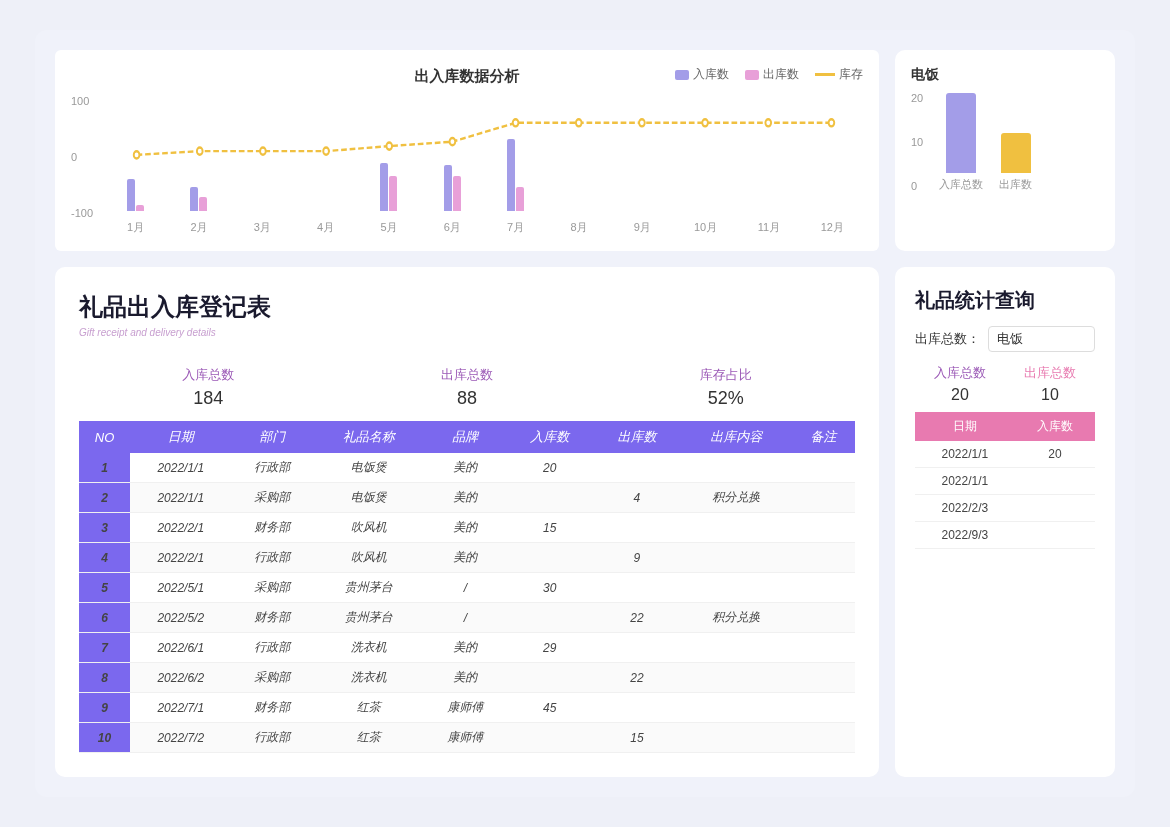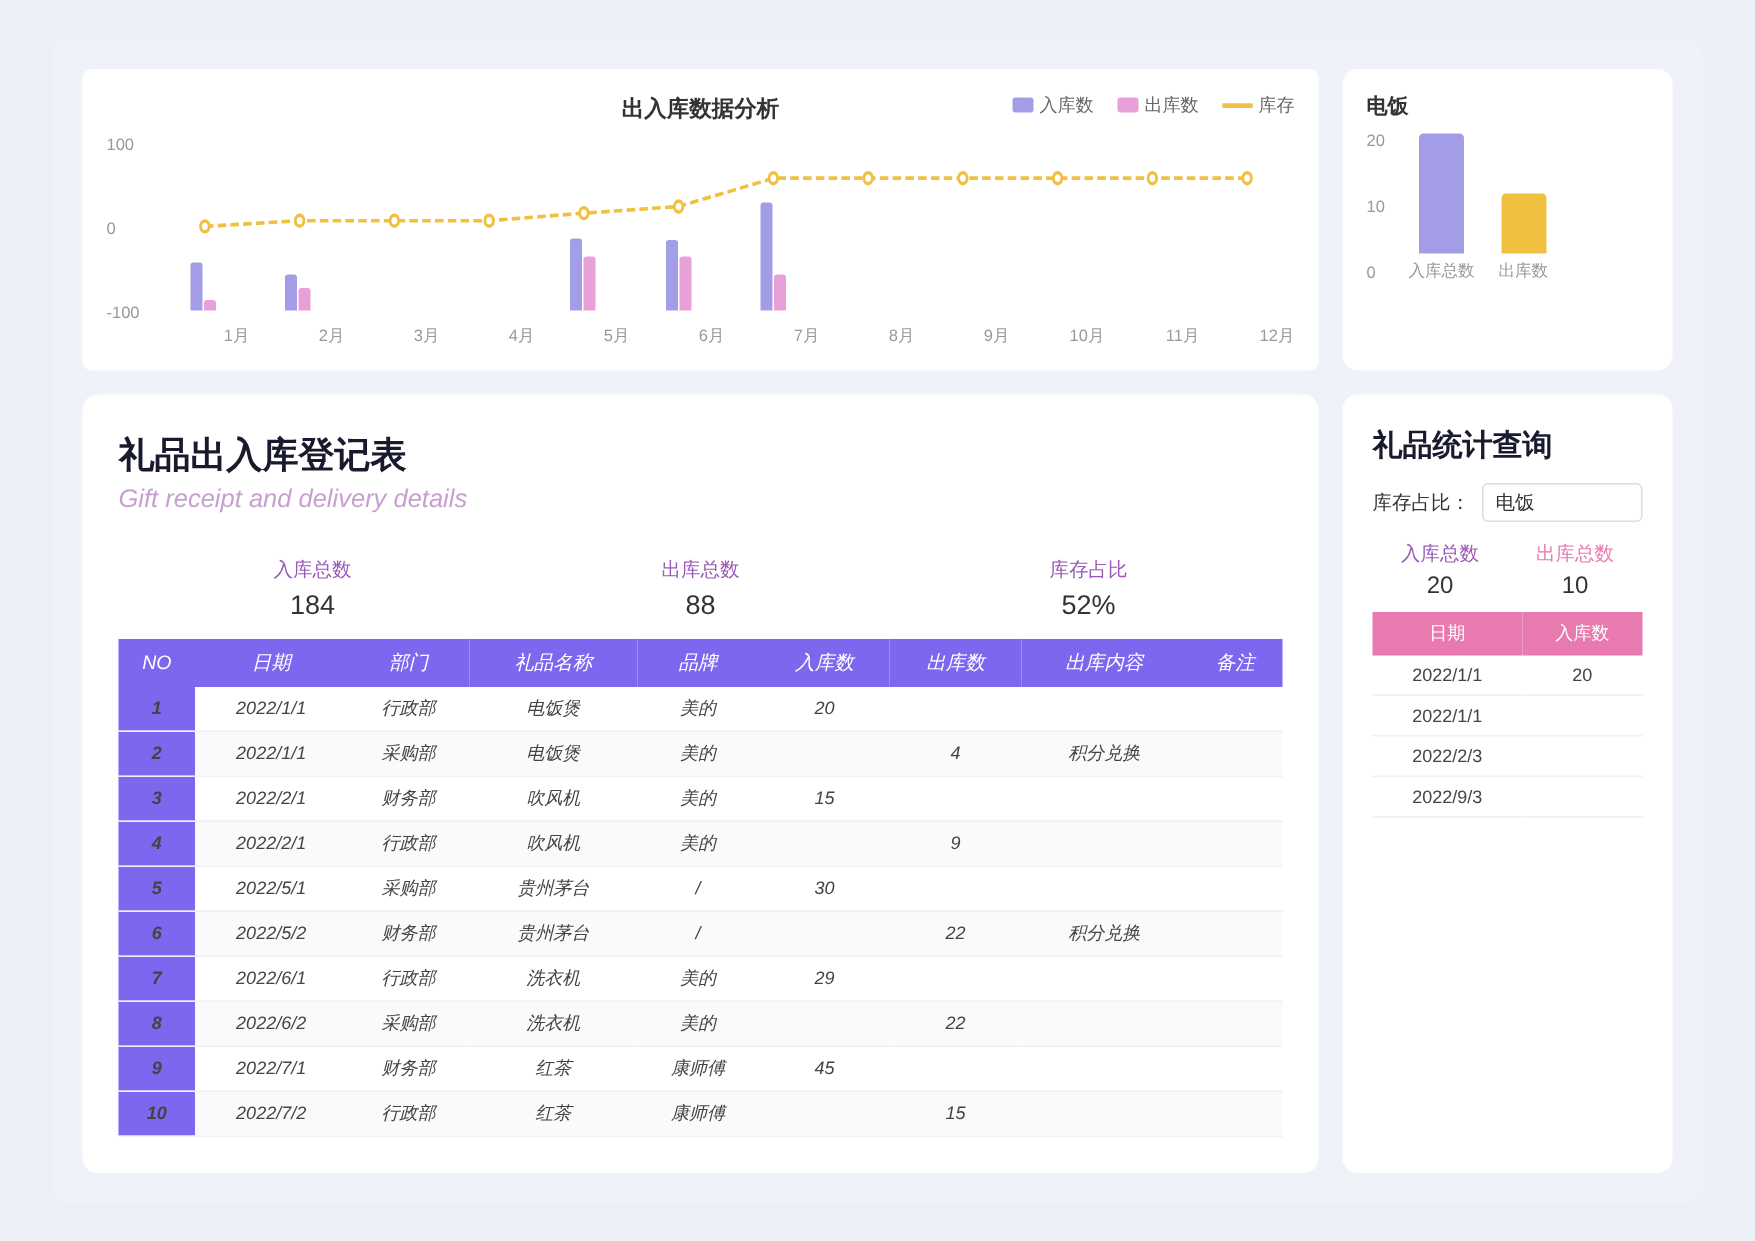--- a/index.html
+++ b/index.html
@@ -113,21 +113,21 @@
     .x-labels {
       position: absolute;
       left: 34px;
       right: 0;
       bottom: 0;
       display: flex;
       gap: 2px;
     }
     .x-label {
       flex: 1;
-      text-align: right;
+      text-align: center;
       font-size: 11px;
       color: #999;
     }
     
     .line-chart-svg {
       position: absolute;
       left: 34px;
       right: 0;
       top: 0;
       bottom: 24px;
@@ -201,21 +201,21 @@
       padding: 24px;
       flex: 1;
     }
     .table-header-title {
       font-size: 24px;
       font-weight: bold;
       color: #1a1a2e;
       margin-bottom: 4px;
     }
     .table-subtitle {
-      font-size: 17px;
+      font-size: 10px;
       color: #c8a0d0;
       font-style: italic;
       margin-bottom: 28px;
     }
     .stats-row {
       display: flex;
       gap: 0;
       margin-bottom: 12px;
     }
     .stat-item {
@@ -639,21 +639,21 @@
               <td></td>
               <td></td>
             </tr>
           </tbody>
       </table>
     </div>
 
     <div class="stats-card">
       <div class="stats-card-title">礼品统计查询</div>
       <div class="search-row">
-        <span class="search-label">库存占比：</span>
+        <span class="search-label">出库总数：</span>
         <div class="search-value-box">电饭</div>
       </div>
       <div class="right-stats-row">
         <div class="right-stat">
           <div class="right-stat-label in">入库总数</div>
           <div class="right-stat-value">20</div>
         </div>
         <div class="right-stat">
           <div class="right-stat-label">出库总数</div>
           <div class="right-stat-value">10</div>

